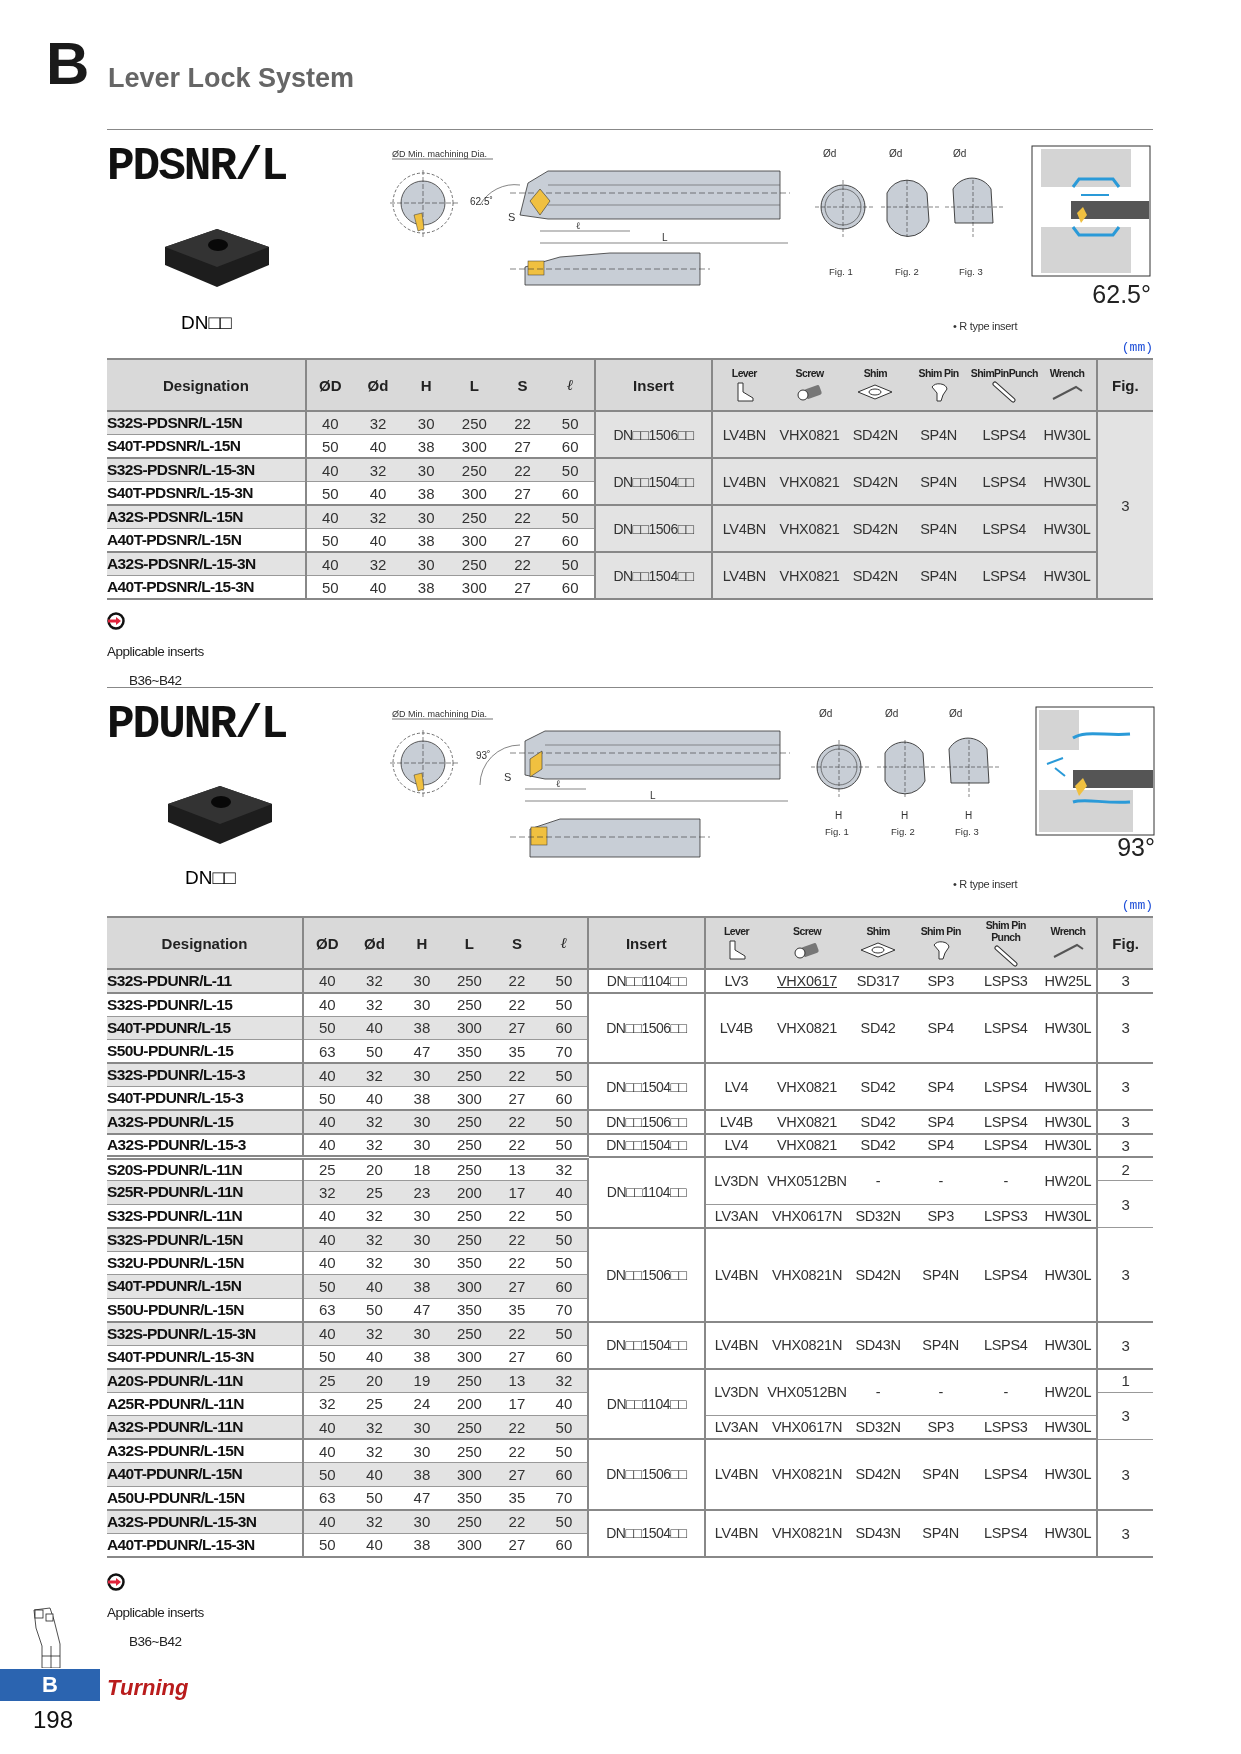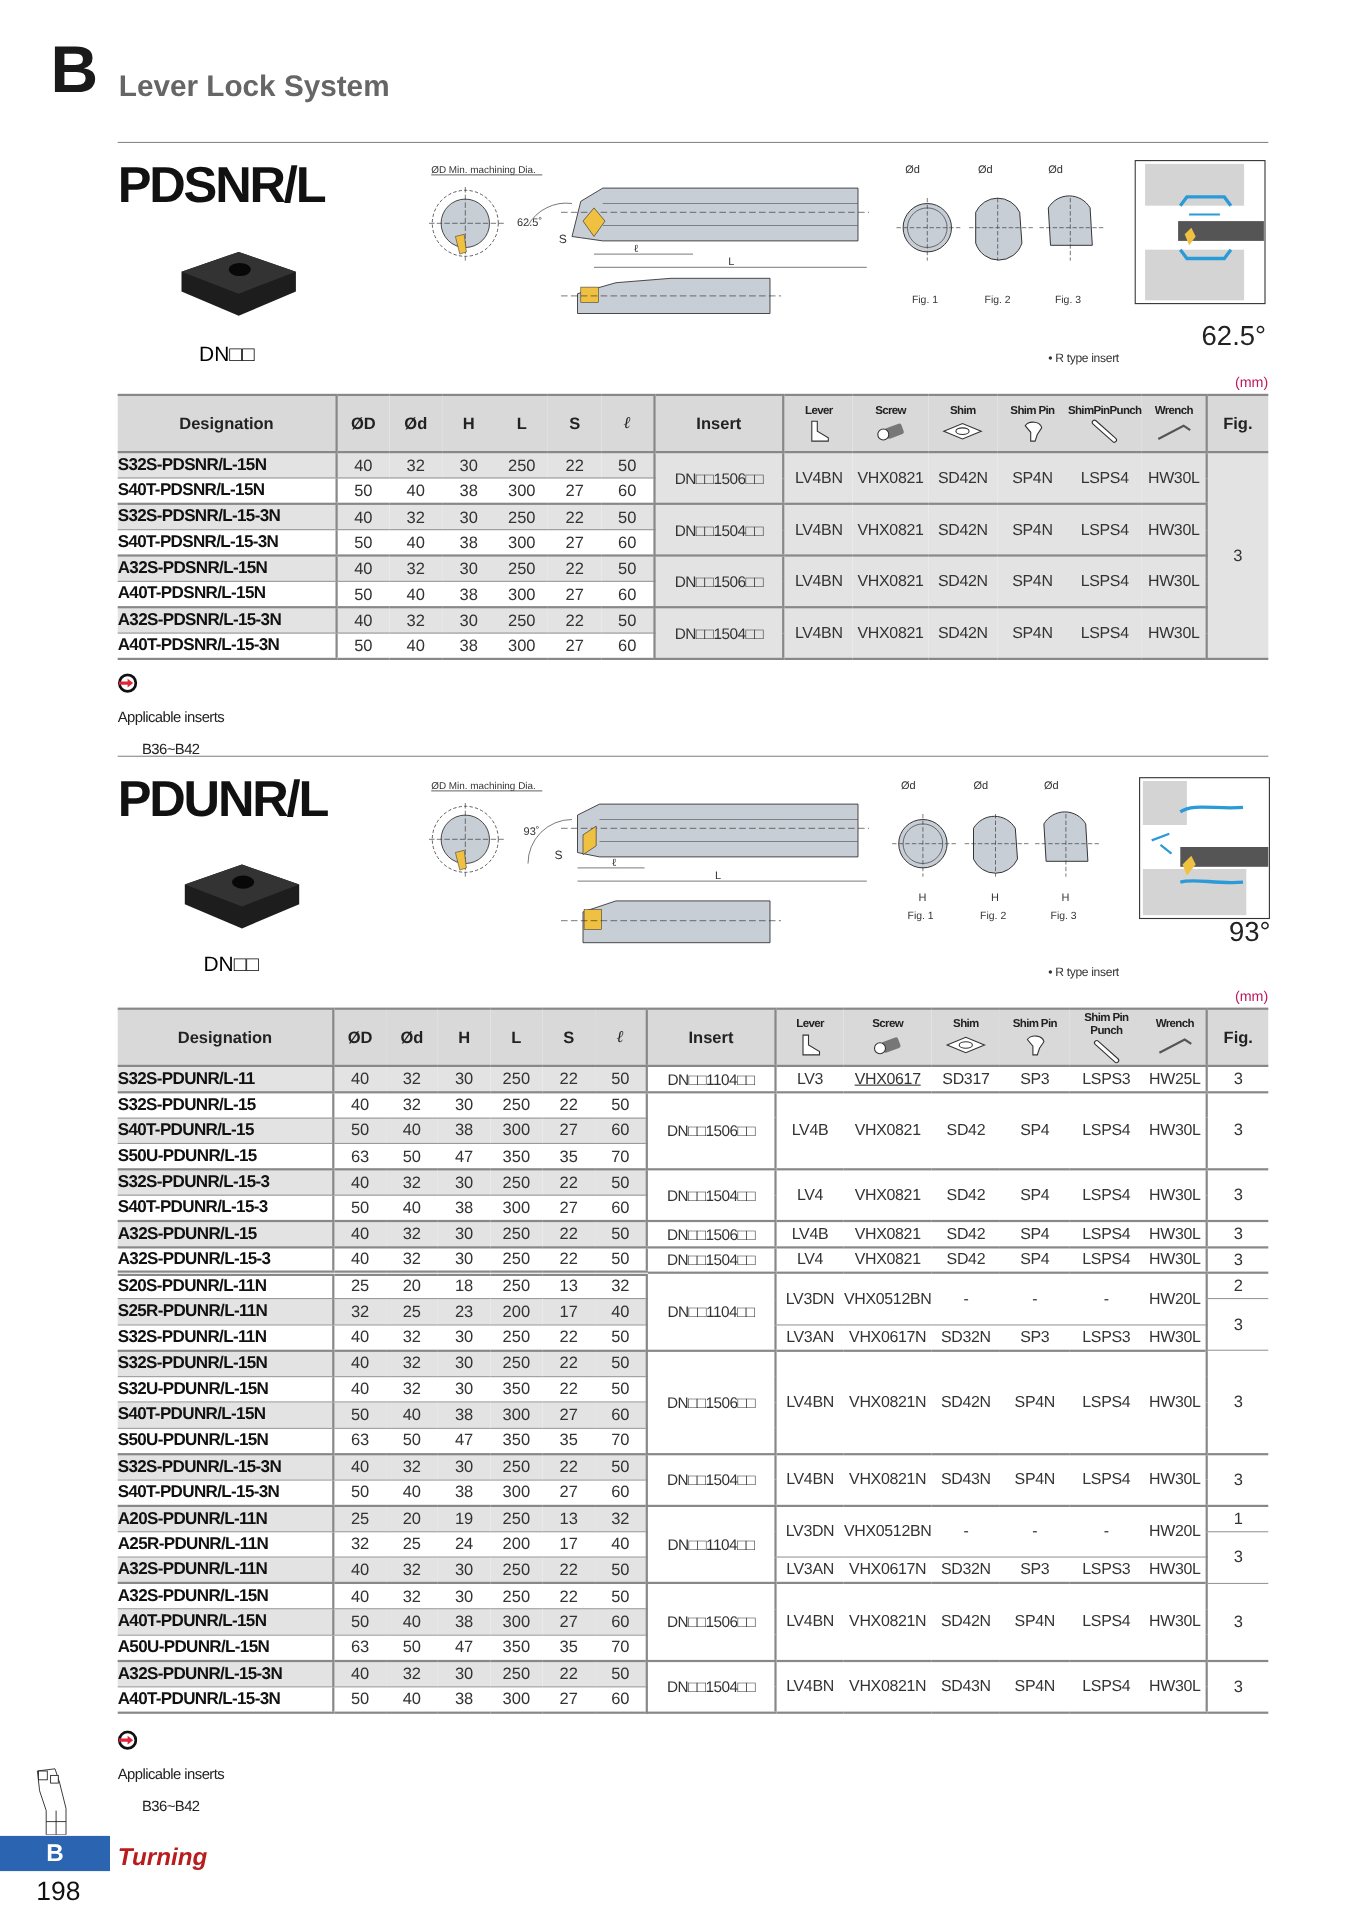--- a/index.html
+++ b/index.html
@@ -3,29 +3,29 @@
 <meta charset="utf-8">
 <style>
   * { box-sizing: border-box; margin: 0; padding: 0; }
   html, body { width: 1241px; height: 1754px; background: #ffffff; overflow: hidden; }
   body { position: relative; font-family: "Liberation Sans", sans-serif; color: #1a1a1a; }
 
   .chapter-letter { position: absolute; left: 46px; top: 34px; font-size: 60px; font-weight: bold; color: #1a1a1a; line-height: 1; font-family: "Liberation Sans", sans-serif; }
   .chapter-title { position: absolute; left: 108px; top: 63px; font-size: 27px; font-weight: bold; color: #666; font-family: "Liberation Sans", sans-serif; }
   .rule { position: absolute; left: 107px; width: 1046px; height: 1px; background: #888; }
 
-  .product-title { position: absolute; left: 107px; font-size: 46px; font-weight: bold; letter-spacing: -2px; color: #111; font-family: Liberation Sans, sans-serif; }
+  .product-title { position: absolute; left: 107px; font-size: 46px; font-weight: bold; letter-spacing: -2px; color: #111; font-family: Liberation Mono, monospace; }
   .insert-img { position: absolute; width: 120px; height: 70px; }
   .insert-label { position: absolute; font-size: 19px; color: #000000; }
 
   .diagram { position: absolute; }
   .angle-box { position: absolute; width: 120px; height: 140px; }
   .angle-value { position: absolute; font-size: 25px; color: #222; text-align: right; width: 120px; }
   .note { position: absolute; font-size: 11px; color: #333; width: 200px; letter-spacing: -0.3px; }
-  .unit { position: absolute; font-size: 13px; color: #be185d; text-align: right; width: 120px; }
+  .unit { position: absolute; font-size: 13px; color: #1d4ed8; text-align: right; width: 120px; font-family: Liberation Mono, monospace; }
 
   table.spec { position: absolute; left: 107px; width: 1046px; border-collapse: collapse; font-size: 15px; }
   table.spec th { background: #d9d9d9; font-weight: bold; font-size: 15px; color: #222; border-left: 2px solid #888; border-bottom: 2px solid #888; border-top: 2px solid #888; }
   table.spec th:first-child { border-left: none; }
   table.spec td { height: 23.5px; padding: 0; text-align: center; color: #333; font-size: 15px; border-bottom: 1px solid #999; }
   table.spec td.des { text-align: left; font-weight: bold; letter-spacing: -0.6px; color: #111; padding-left: 0; font-size: 15.5px; }
   table.spec tr.shade td.dim { background: #e3e3e3; }
   table.spec tr.shade td.des { background: #e3e3e3; }
   table.spec td.ins { border-left: 2px solid #888; font-size: 14px; letter-spacing: -0.5px; }
   table.spec td.part { font-size: 14.5px; letter-spacing: -0.3px; }
@@ -116,21 +116,21 @@
 <svg class="angle-box" style="left:1031px;top:145px" viewBox="0 0 120 140">
   <rect x="1" y="1" width="118" height="130" fill="#fff" stroke="#333"></rect>
   <rect x="10" y="4" width="90" height="38" fill="#d4d4d4"></rect>
   <rect x="10" y="82" width="90" height="46" fill="#d4d4d4"></rect>
   <path d="M42,42 L48,34 L82,34 L88,42" fill="none" stroke="#2a9ad8" stroke-width="3"></path>
   <path d="M42,82 L48,90 L82,90 L88,82" fill="none" stroke="#2a9ad8" stroke-width="3"></path>
   <line x1="50" y1="50" x2="78" y2="50" stroke="#2a9ad8" stroke-width="2"></line>
   <rect x="40" y="56" width="78" height="18" fill="#555"></rect>
   <polygon points="46,68 52,62 56,70 50,78" fill="#f0c040"></polygon>
 </svg>
-<div class="angle-value" style="left:1031px;top:292px">62.5°</div>
+<div class="angle-value" style="left:1031px;top:280px">62.5°</div>
 <div class="note" style="left:953px;top:320px">• R type insert</div>
 <div class="unit" style="left:1033px;top:340px">(mm)</div>
 
 <table class="spec" style="top:358px">
   <colgroup>
     <col style="width:198px">
       <col style="width:48px">
       <col style="width:48px">
       <col style="width:48px">
       <col style="width:48px">

